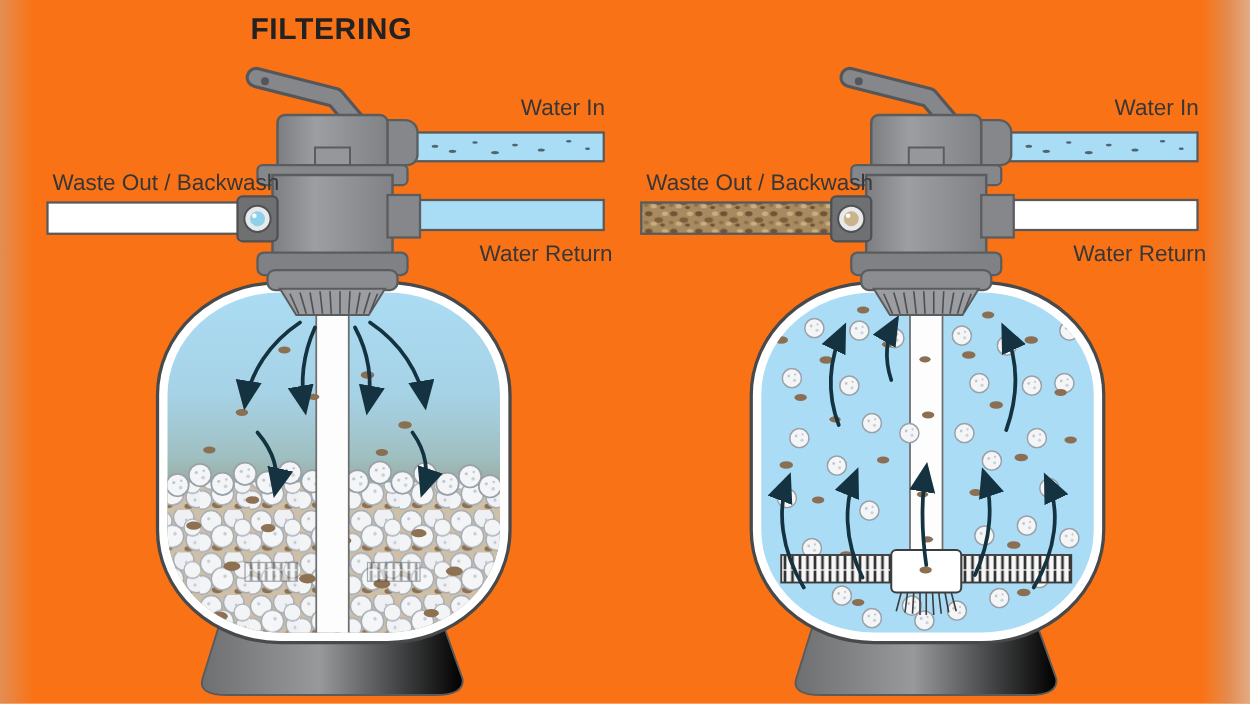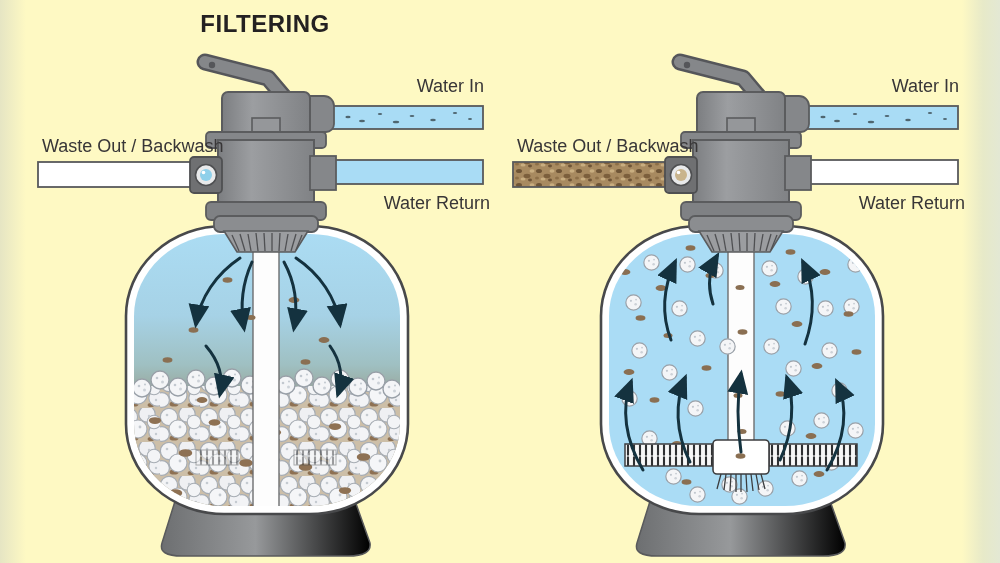--- a/index.html
+++ b/index.html
@@ -1,17 +1,17 @@
 <!DOCTYPE html>
 <html><head>
 <meta charset="utf-8">
 <style>
   html,body{margin:0;padding:0;}
   body{font-family:"Liberation Sans",sans-serif;background:#ffffff;}
-  #stage{position:relative;width:1000px;height:563px;background:#fef9c3;overflow:hidden;}
+  #stage{position:relative;width:1000px;height:563px;background:#f97316;overflow:hidden;}
   .svglayer{position:absolute;top:0;}
   .title{position:absolute;font-size:24px;font-weight:bold;letter-spacing:.5px;color:#242122;text-align:center;}
   .lbl{position:absolute;font-size:18px;font-weight:normal;color:#383637;white-space:nowrap;}
   .r{text-align:right;}
   .edge-left{position:absolute;left:0;top:0;width:26px;height:563px;
      background:linear-gradient(90deg,rgba(184,192,196,.35),rgba(184,192,196,0));}
   .edge-right{position:absolute;right:0;top:0;width:38px;height:563px;
      background:linear-gradient(90deg,rgba(178,198,212,0),rgba(178,198,212,.30) 55%,rgba(205,218,226,.55));}
 </style>
 </head>

